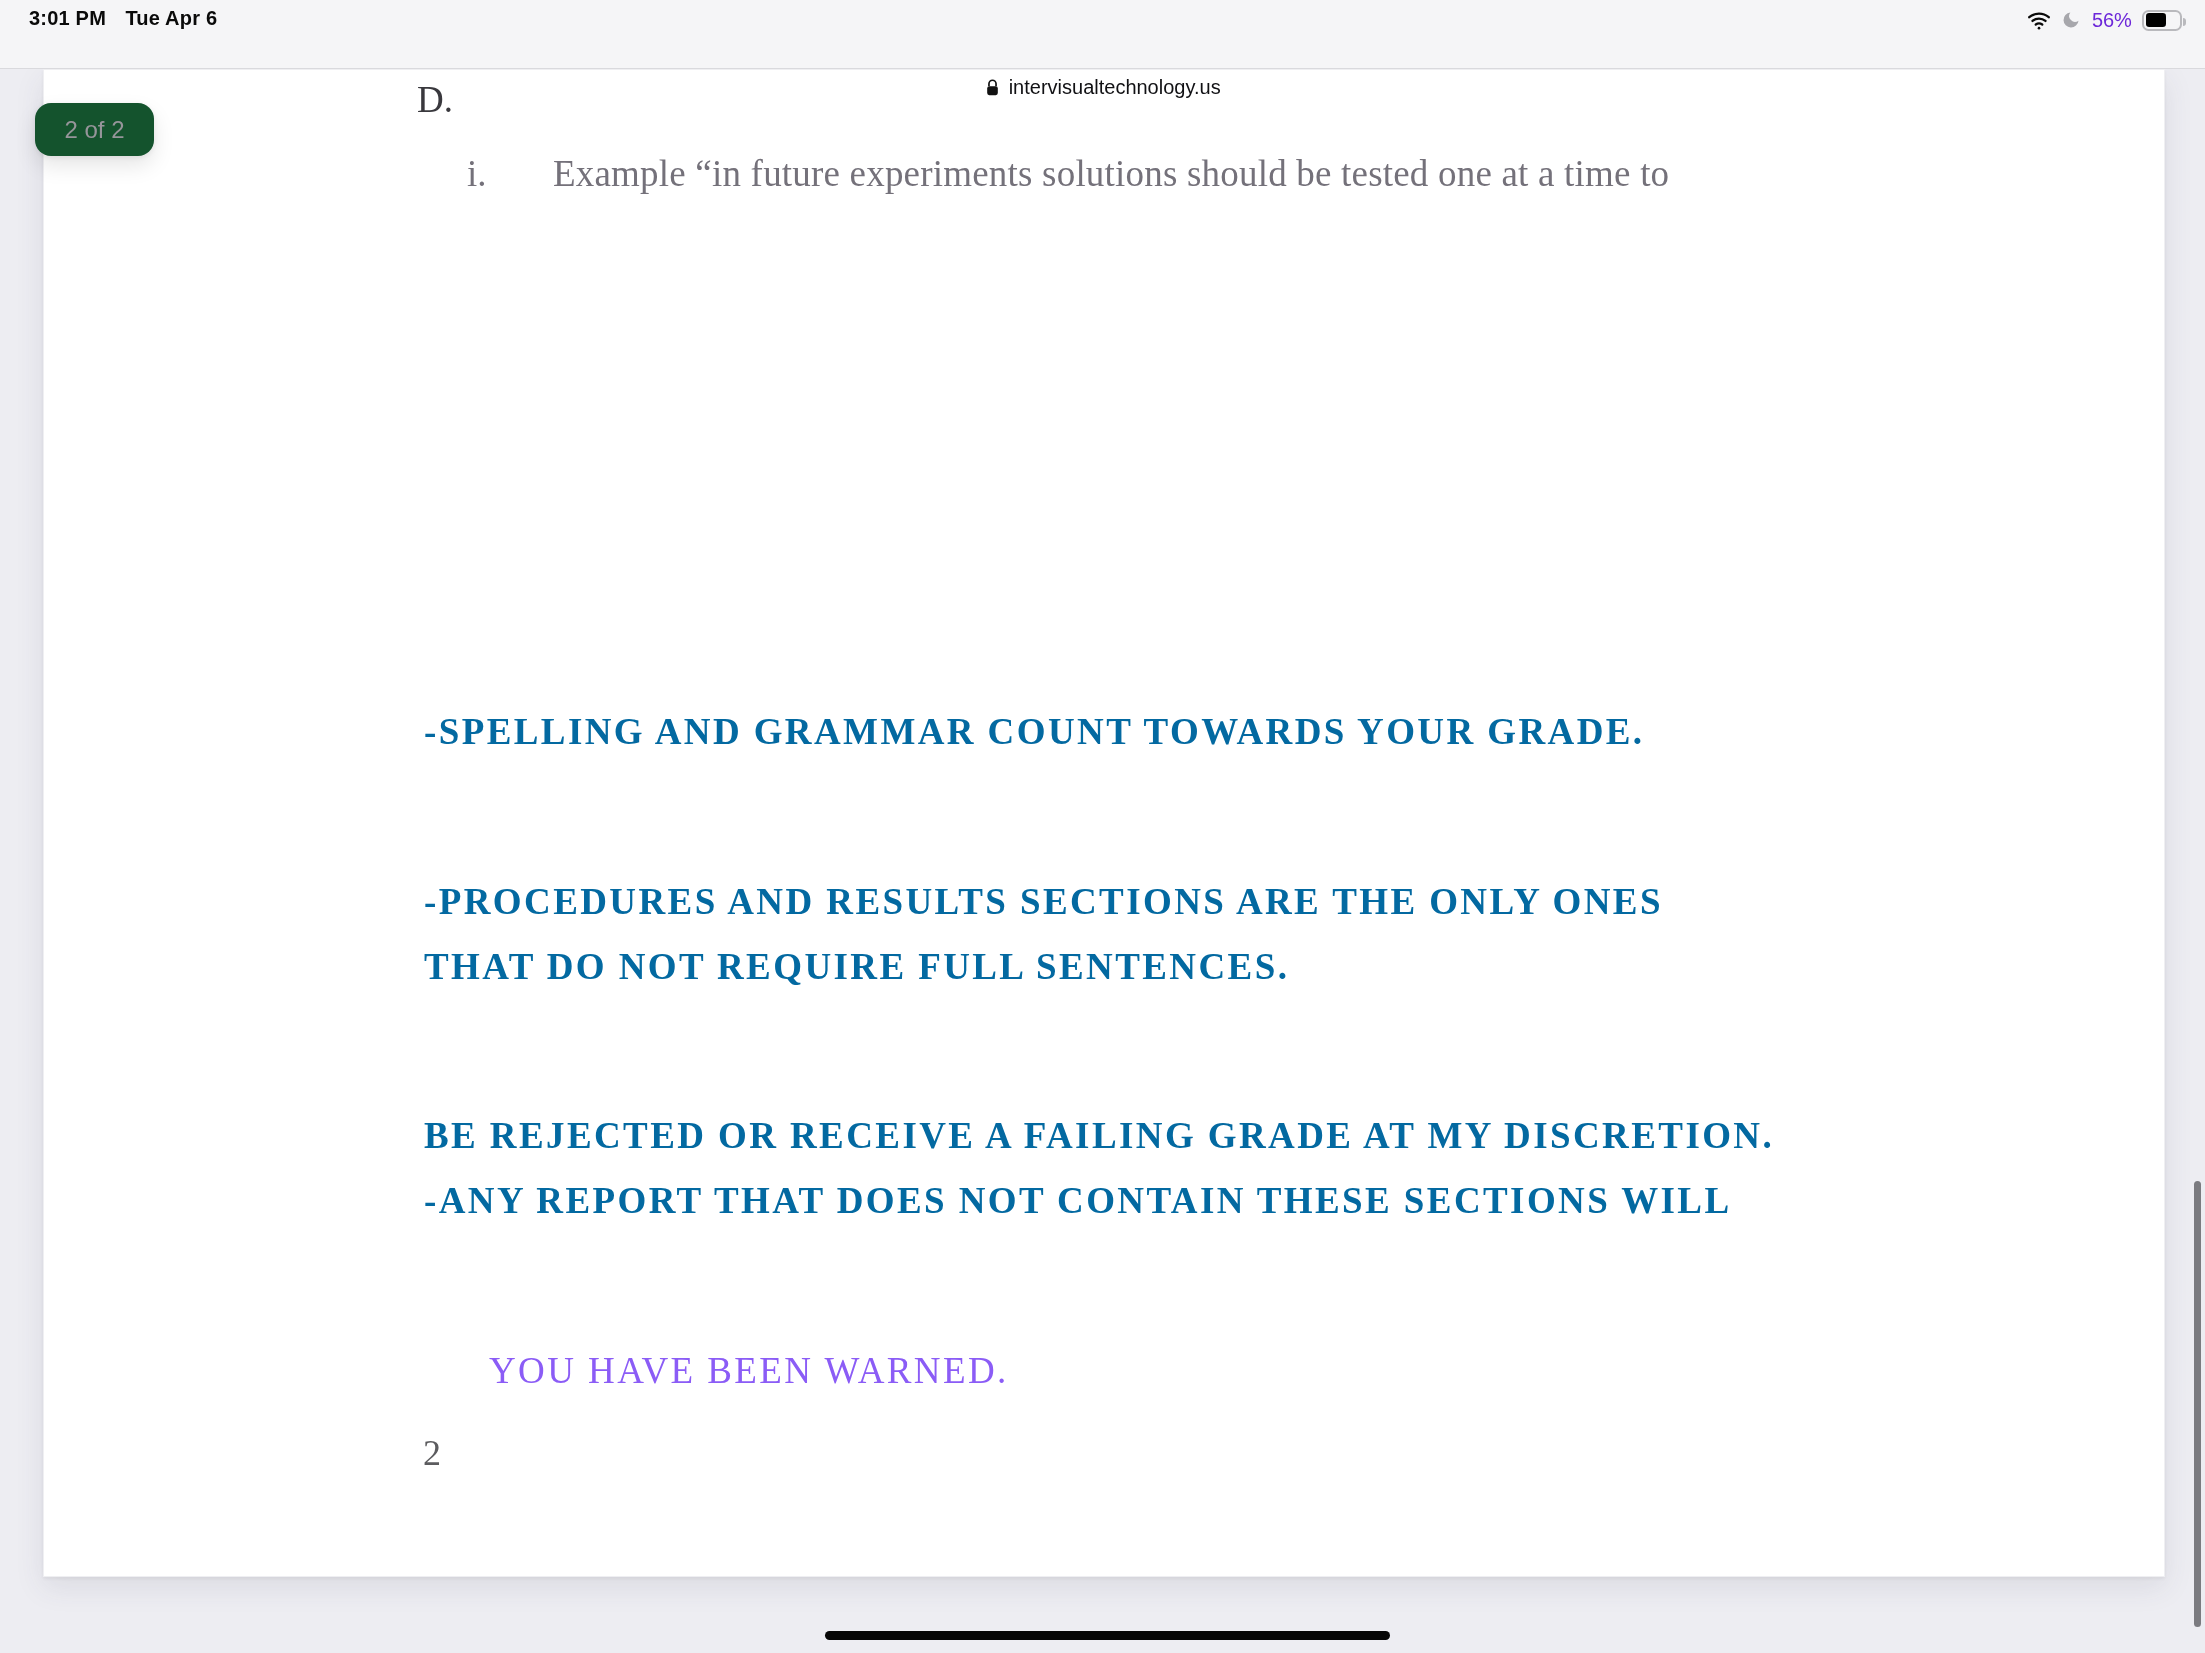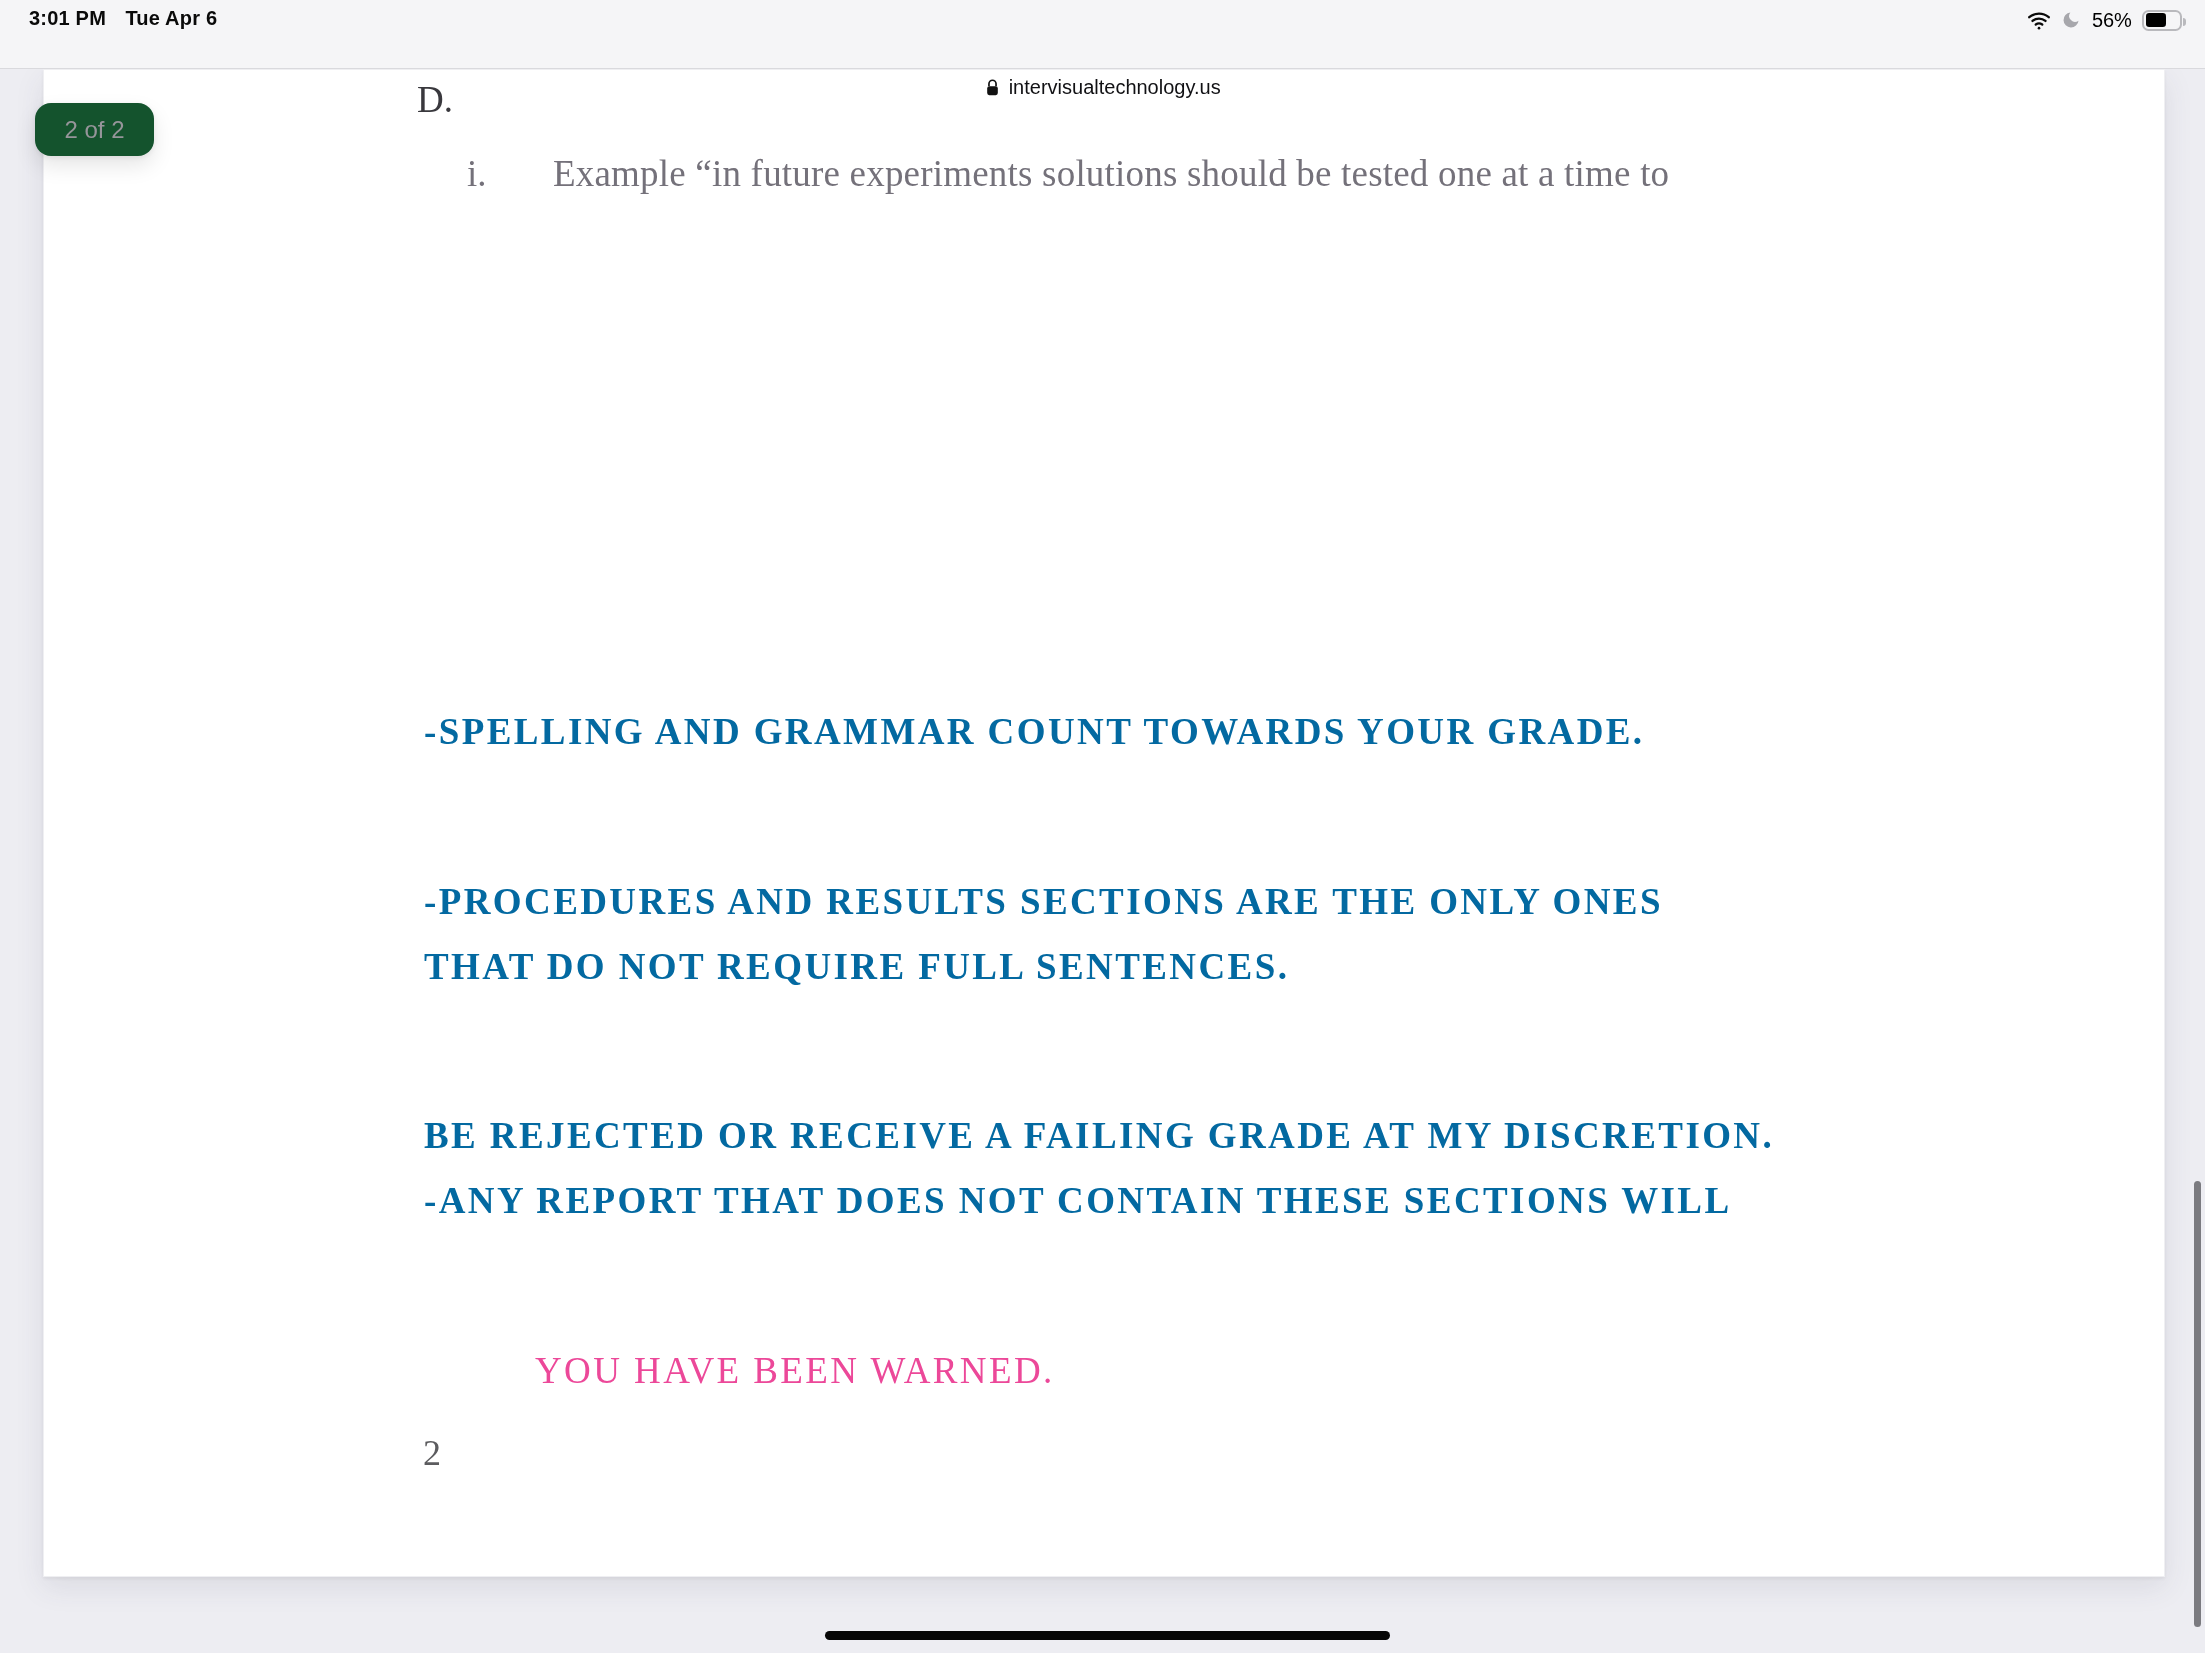--- a/index.html
+++ b/index.html
@@ -28,21 +28,21 @@
     border-bottom:1.6px solid var(--toolbar-border);
     z-index:5;
   }
   .status-left{
     position:absolute;left:29px;top:7.3px;display:flex;gap:19.4px;
     font-size:20px;font-weight:700;color:#0a0a0a;letter-spacing:0.2px;justify-content:space-between;
   }
   .status-right{
     position:absolute;right:22.6px;top:6.5px;height:27.4px;
     display:flex;align-items:center;gap:10.5px;
-    font-size:20px;color:#000000;
+    font-size:20px;color:#6d28d9;
   }
   .battery{
     position:relative;width:40px;height:21px;
     border:2px solid #b9b9bd;border-radius:6.5px;background:transparent;
   }
   .battery-fill{
     position:absolute;left:1.6px;top:1.6px;bottom:1.6px;width:56%;
     background:#000;border-radius:3.2px;
   }
   .battery-nub{
@@ -80,21 +80,21 @@
   .ex-marker{position:absolute;left:423px;}
   .ex-text{position:absolute;left:509px;letter-spacing:0.2px;}
   .imp-heading{
     top:467px;left:316px;font-size:37px;line-height:45px;
     letter-spacing:2.4px;color:#403f45;
   }
   .point{left:380px;font-size:37px;line-height:65px;letter-spacing:2.4px;color:#0369a1;font-weight:bold;}
   .point-1{top:629px;}
   .point-2{top:799px;}
   .point-3{top:1033px;}
-  .warned{top:1277px;left:445px;font-size:37px;line-height:48px;letter-spacing:2.4px;color:#ec4899;margin-left:46px;}
+  .warned{top:1277px;left:445px;font-size:37px;line-height:48px;letter-spacing:2.4px;color:#8b5cf6;}
   .page-num{top:1363px;left:379px;font-size:36px;line-height:40px;color:var(--text-muted);}
   
   .scrollbar-thumb{
     position:absolute;right:4px;top:1181px;width:7.3px;height:446px;
     background:var(--scrollbar-thumb);border-radius:4px;z-index:7;
   }
   .home-indicator{
     position:absolute;left:825px;top:1631px;width:565px;height:9px;
     background:var(--home-indicator);border-radius:4.8px;z-index:7;
   }

